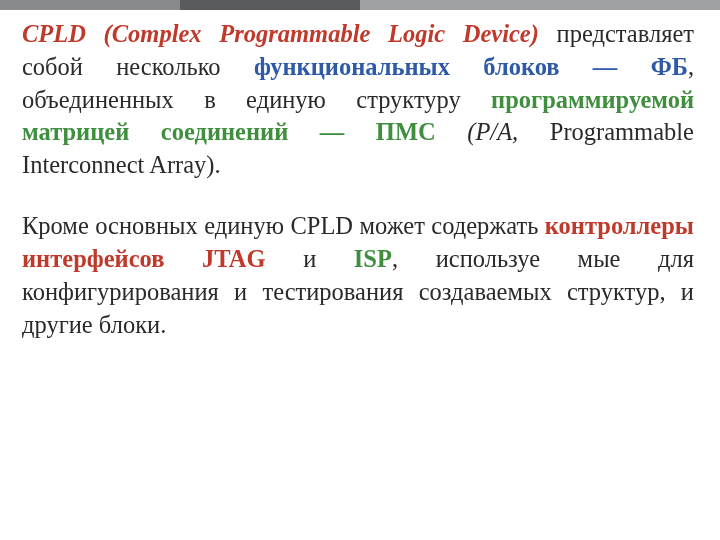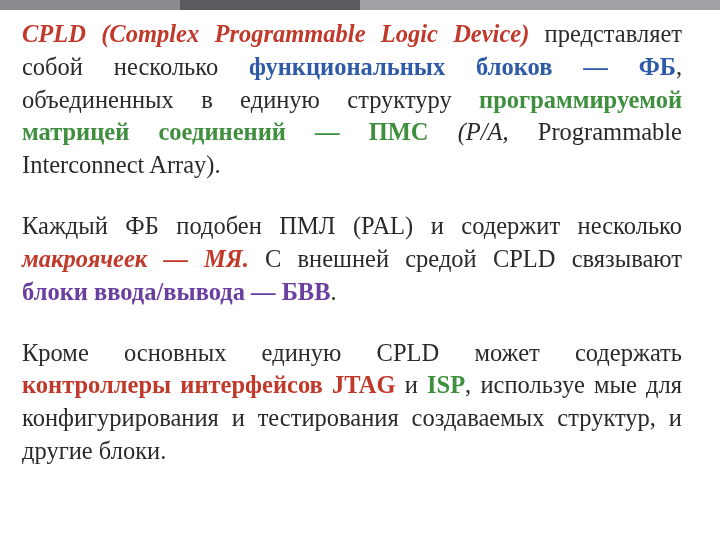--- a/index.html
+++ b/index.html
@@ -31,21 +31,21 @@
   .content {
     position: absolute;
     top: 18px;
     left: 22px;
     right: 22px;
     font-size: 24.5px;
     line-height: 1.34;
     color: #2a2a2a;
   }
   .para {
-    margin: 0 16px 28px 0;
+    margin: 0 4px 28px 0;
     text-align: justify;
     text-justify: inter-word;
   }
   .para:last-child { margin-bottom: 0; }
   .bold { font-weight: 700; }
   .italic { font-style: italic; }
   .c-red    { color: #c0392b; }
   .c-blue   { color: #2e5aa8; }
   .c-green  { color: #3f8f3f; }
   .c-purple { color: #6a3fa0; }
@@ -60,22 +60,19 @@
     <div class="seg-b"></div>
     <div class="seg-c"></div>
   </div>
 
   <div class="content">
 
     <p class="para">
       <span class="bold italic c-red">CPLD (Complex Programmable Logic Device)</span><span> представляет собой несколько </span><span class="bold c-blue">функциональных блоков — ФБ</span><span>, объединенных в единую структуру </span><span class="bold c-green">программируемой матрицей соединений — ПМС</span><span class="italic"> (P/A,</span><span> Programmable Interconnect Array).</span>
     </p>
 
-    <p class="para">
-      <span>Каждый ФБ подобен ПМЛ (PAL) и содержит несколько </span><span class="bold italic c-red">макроячеек — МЯ.</span><span> С внешней средой CPLD связывают </span><span class="bold c-purple">блоки ввода/вывода — БВВ</span><span>.</span>
-    </p>
 
     <p class="para">
       <span>Кроме основных единую CPLD может содержать </span><span class="bold c-red">контроллеры интерфейсов JTAG</span><span> и </span><span class="bold c-green">ISP</span><span>, используе   мые для конфигурирования и тестирования создаваемых структур, и другие блоки.</span>
     </p>
 
   </div>
 </div>
 
 </body></html>

